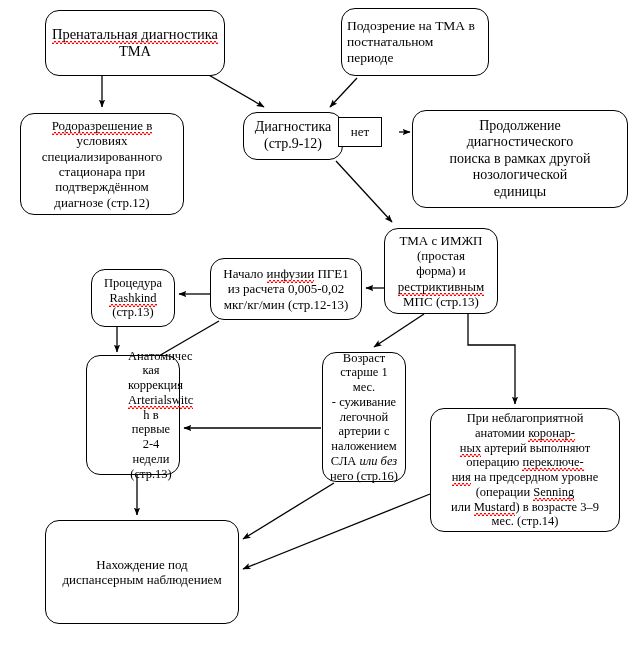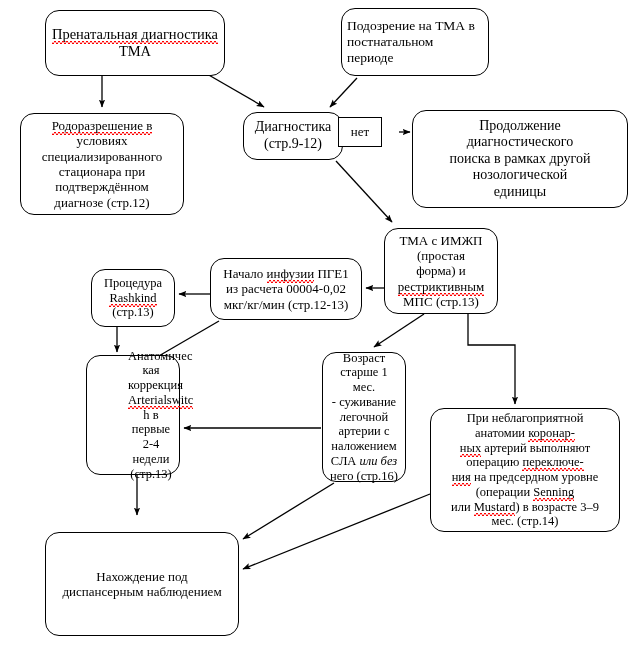--- a/index.html
+++ b/index.html
@@ -146,21 +146,21 @@
       <span>(простая</span><br>
       <span>форма) и</span><br>
       <span class="sp">рестриктивным</span><br>
       <span>МПС (стр.13)</span>
     </span>
   </div>
 
   <div class="node" style="left:210px;top:258px;width:152px;height:62px;font-size:13px;">
     <span class="txt">
       <span>Начало <span class="sp">инфузии</span> ПГЕ1</span><br>
-      <span>из расчета 00004-0,02</span><br>
+      <span>из расчета 0,005-0,02</span><br>
       <span>мкг/кг/мин (стр.12-13)</span>
     </span>
   </div>
 
   <div class="node" style="left:91px;top:269px;width:84px;height:58px;font-size:12.5px;">
     <span class="txt">
       <span>Процедура</span><br>
       <span class="sp">Rashkind</span><br>
       <span>(стр.13)</span>
     </span>
@@ -197,20 +197,20 @@
       <span>анатомии <span class="sp">коронар-</span></span><br>
       <span><span class="sp">ных</span> артерий выполняют</span><br>
       <span>операцию <span class="sp">переключе-</span></span><br>
       <span><span class="sp">ния</span> на предсердном уровне</span><br>
       <span>(операции <span class="sp">Senning</span></span><br>
       <span>или <span class="sp">Mustard</span>) в возрасте 3–9</span><br>
       <span>мес. (стр.14)</span>
     </span>
   </div>
 
-  <div class="node" style="left:45px;top:520px;width:194px;height:104px;font-size:13px;margin-top:12px;">
+  <div class="node" style="left:45px;top:520px;width:194px;height:104px;font-size:13px;">
     <span class="txt">
       <span>Нахождение под</span><br>
       <span>диспансерным   наблюдением</span><br>
     </span>
   </div>
 
 </div>
 
 </body></html>

